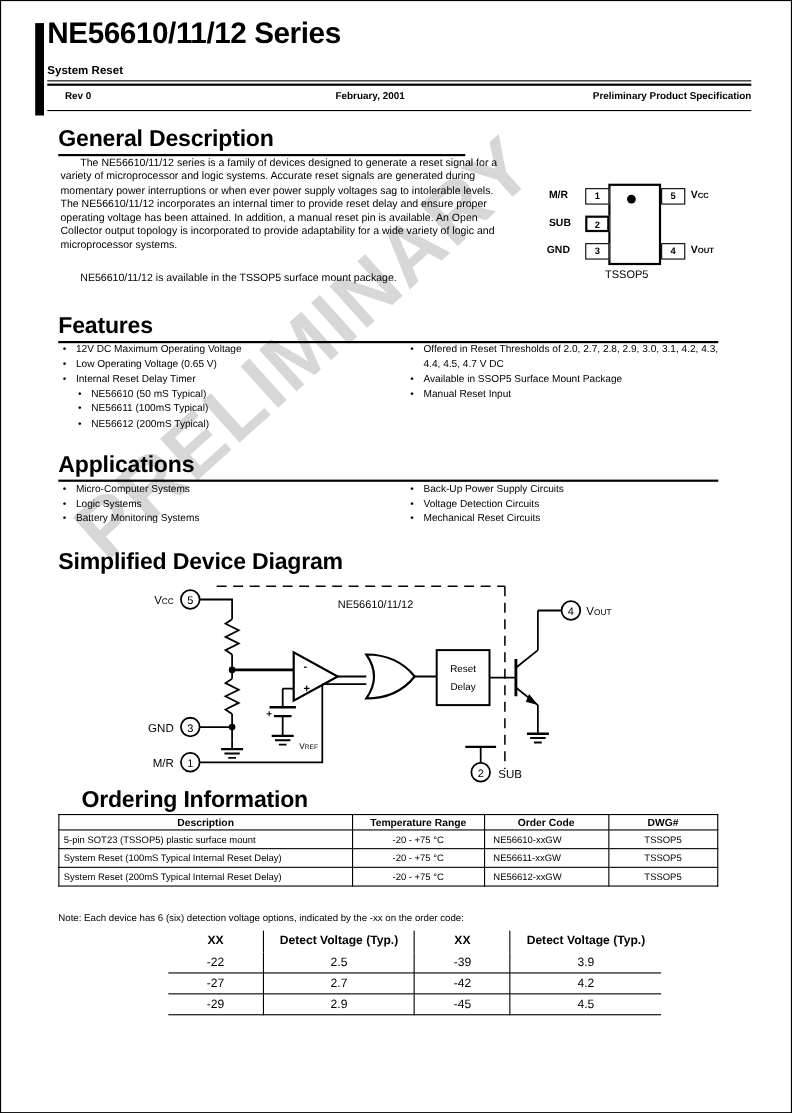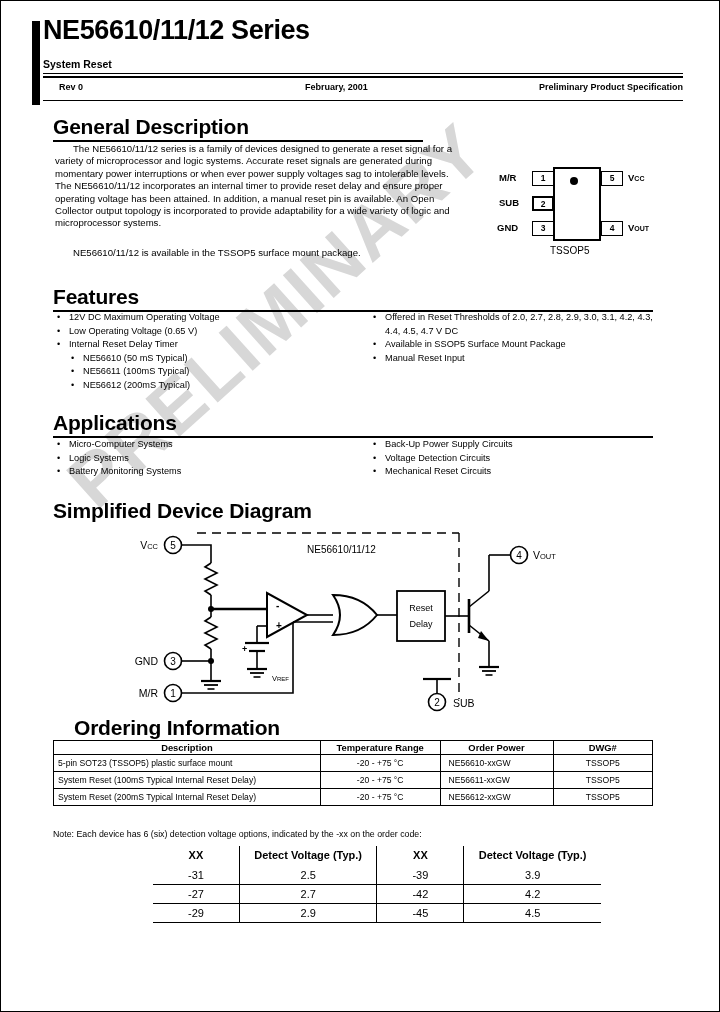--- a/index.html
+++ b/index.html
@@ -327,21 +327,21 @@
 
       <div class="sec" style="left:52px;top:715px;width:230px;margin-left:21px;">
         <h2>Ordering Information</h2>
       </div>
 
       <table class="order">
         <thead>
           <tr>
             <th style="width:278px;">Description</th>
             <th style="width:116px;">Temperature Range</th>
-            <th style="width:110px;">Order Power</th>
+            <th style="width:110px;">Order Code</th>
             <th style="width:96px;">DWG#</th>
           </tr>
         </thead>
         <tbody>
           <tr>
             <td class="desc">5-pin SOT23 (TSSOP5) plastic surface mount</td>
             <td class="ctr">-20 - +75 °C</td>
             <td class="code">NE56610-xxGW</td>
             <td class="dwg">TSSOP5</td>
           </tr>
@@ -366,21 +366,21 @@
         <thead>
           <tr>
             <th style="width:85px;">XX</th>
             <th style="width:139px;">Detect Voltage (Typ.)</th>
             <th style="width:85px;">XX</th>
             <th style="width:139px;">Detect Voltage (Typ.)</th>
           </tr>
         </thead>
         <tbody>
           <tr class="first">
-            <td>-31</td>
+            <td>-22</td>
             <td>2.5</td>
             <td>-39</td>
             <td>3.9</td>
           </tr>
           <tr>
             <td>-27</td>
             <td>2.7</td>
             <td>-42</td>
             <td>4.2</td>
           </tr>

